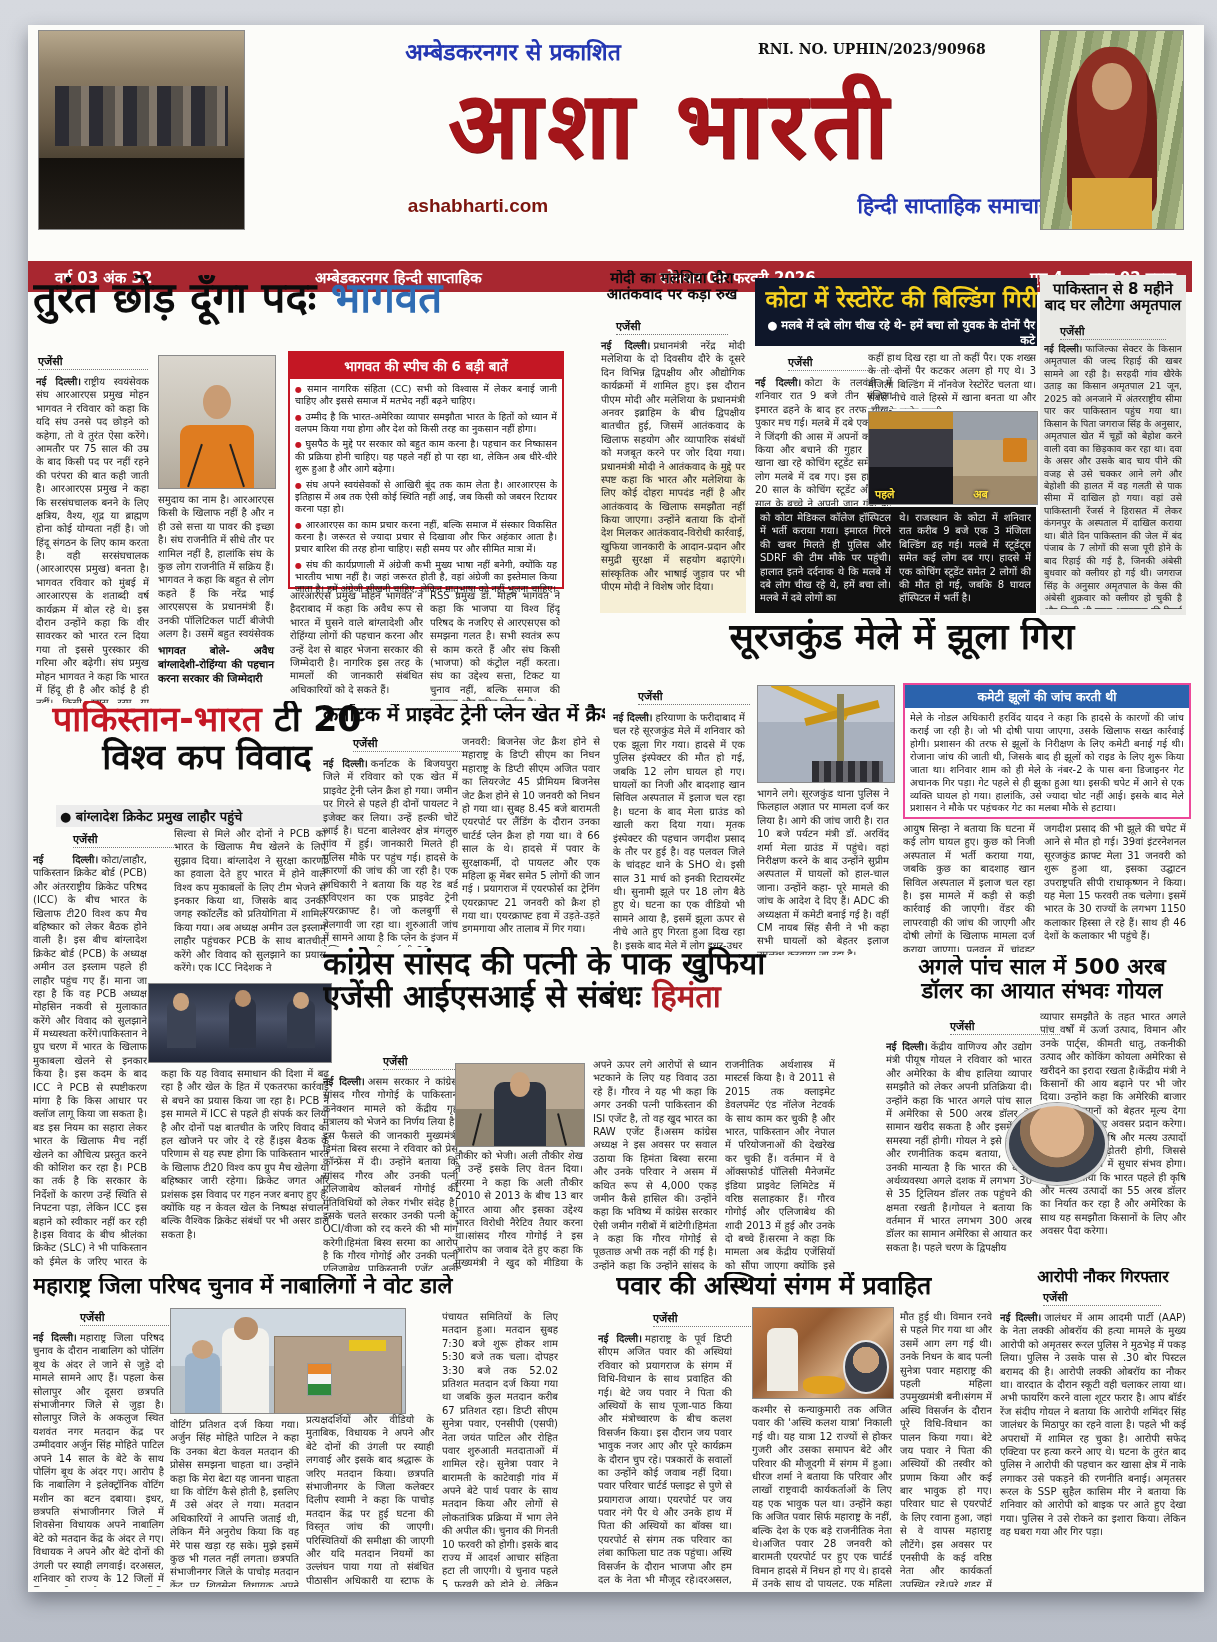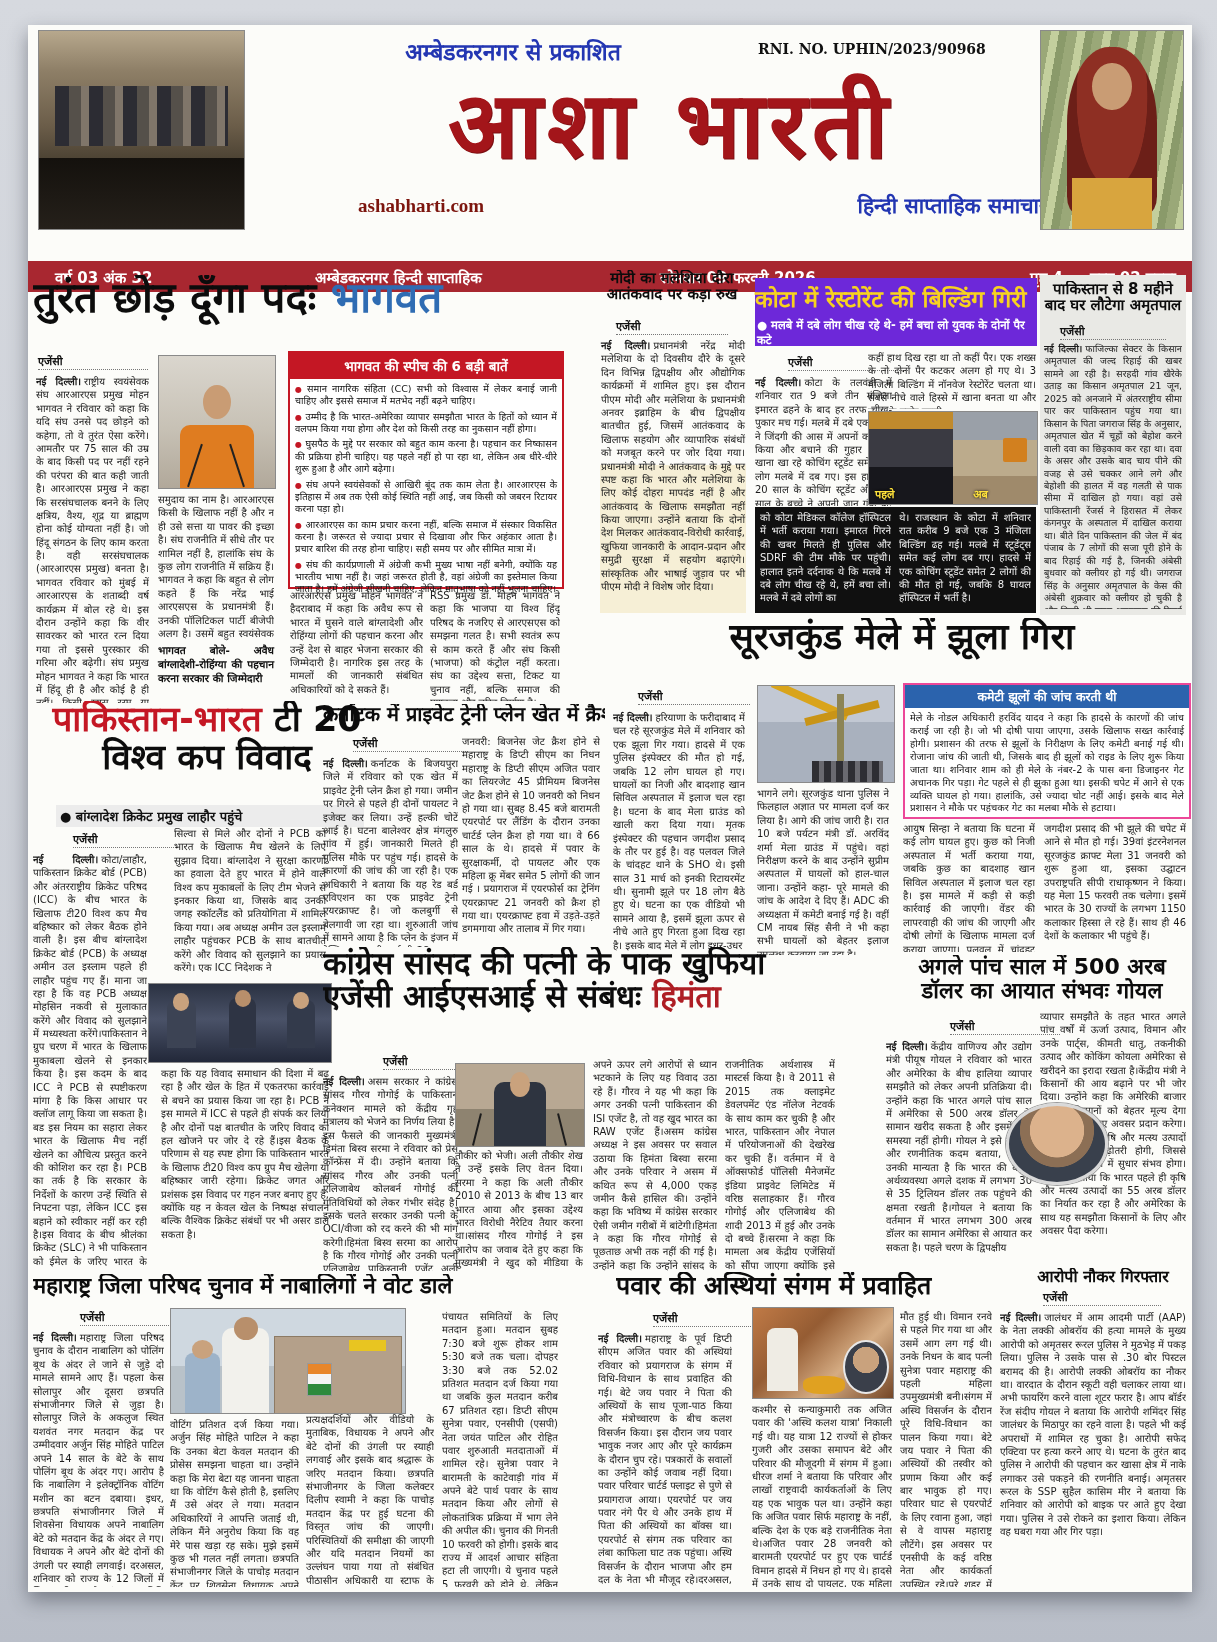--- a/index.html
+++ b/index.html
@@ -1,46 +1,46 @@
 <!DOCTYPE html>
 <html><head>
 <meta charset="utf-8">
 <style>
   html,body{margin:0;padding:0}
   body{width:1217px;height:1642px;background:linear-gradient(180deg,#d6d9df 0%,#c9cdd5 70%,#b9bec8 100%);
        font-family:"DejaVu Sans",sans-serif;position:relative;overflow:hidden}
   #paper{position:absolute;left:28px;top:25px;width:1164px;height:1567px;background:#fcfcf9;
-         box-shadow:0 8px 18px rgba(40,44,55,.45);}
+         box-shadow:0 8px 18px rgba(40,44,55,.45);padding-left:12px;}
   .abs{position:absolute}
   .col{font-size:10px;line-height:1.34;text-align:justify;color:#1b1b1b;overflow:hidden}
   .col .lead{font-weight:bold;margin-right:3px}
   .agency{position:absolute;font-weight:bold;font-size:11px;color:#111;
           border-bottom:1px dotted #777;padding-bottom:1px}
   .hl{position:absolute;font-weight:bold;color:#0c0c0c;line-height:1.08;white-space:nowrap;overflow:hidden}
   .ph{position:absolute;border:1px solid #8a8a8a;overflow:hidden}
   .cap{position:absolute;bottom:3px;color:#ffe23c;font-weight:bold;font-size:11px;text-shadow:0 0 3px #000}
   
   .publine{position:absolute;font-weight:bold;color:#2336b2;text-align:center}
   .rni{position:absolute;font-family:"DejaVu Serif",serif;font-weight:bold;color:#111}
   .bigtitle{position:absolute;font-weight:bold;color:#a3151a;text-align:center;letter-spacing:5px;
             text-shadow:1px 1px 0 #7c0f12}
-  .site{position:absolute;font-family:Liberation Serif, serif;font-weight:bold;color:#7c150e;text-align:left}
+  .site{position:absolute;font-family:Liberation Sans, sans-serif;font-weight:bold;color:#7c150e;text-align:center}
   .tagline{position:absolute;font-weight:bold;color:#2336b2;text-align:center}
   .redbar{position:absolute;left:0;top:236px;width:1164px;height:31px;background:#a82730}
   .redbar span{position:absolute;top:6px;color:#fff;font-weight:bold;font-size:15px;white-space:nowrap}
   
   .speechbox{position:absolute;border:2px solid #c41724;background:#fff}
   .sb-head{background:#c41724;color:#fff;font-weight:bold;font-size:13.5px;text-align:center;padding:4px 2px}
   .sb-body{padding:4px 5px 2px 5px}
   .sb-item{font-size:9.5px;line-height:1.3;text-align:justify;margin-bottom:3px;color:#161616}
   .sb-item .dot{color:#c41724;font-size:8px;margin-right:3px}
   .cbox{position:absolute;border:2px solid #ec4899;background:#fff}
   .cbox-head{background:#2b63ad;color:#fff;font-weight:bold;font-size:12.5px;text-align:center;padding:3px 2px}
   .cbox-body{padding:4px 5px;font-size:9.8px;line-height:1.32;text-align:justify;color:#161616}
-  .blackhead{position:absolute;background:#6d28d9;text-align:left}
+  .blackhead{position:absolute;background:#0f172a;text-align:right}
   .blackhead .yl{display:block;color:#f7d21f;font-weight:bold;font-size:23px;padding-top:4px}
   .blackhead .wt{display:block;color:#fff;font-weight:bold;font-size:11.5px;padding:3px 2px 4px 2px}
   .blackpanel{position:absolute;background:#101010}
   .blackpanel .col{color:#f2f2f2}
   .subheadline{position:absolute;font-weight:bold;font-size:13px;color:#111;white-space:nowrap}
   .boldnote{position:absolute;font-weight:bold;font-size:10.5px;line-height:1.35;text-align:justify;color:#111}
   .red{color:#c41724}.blue{color:#2f6cb3}.dred{color:#ae1e24}
   .grayback{position:absolute;background:#e9e9e5}
   .circleph{position:absolute;border-radius:50%;border:3px solid #d9d9d9;
             background:radial-gradient(circle at 50% 32%,#dcb28c 0 38%,#8c6f55 39% 52%,#39404c 53% 100%);

